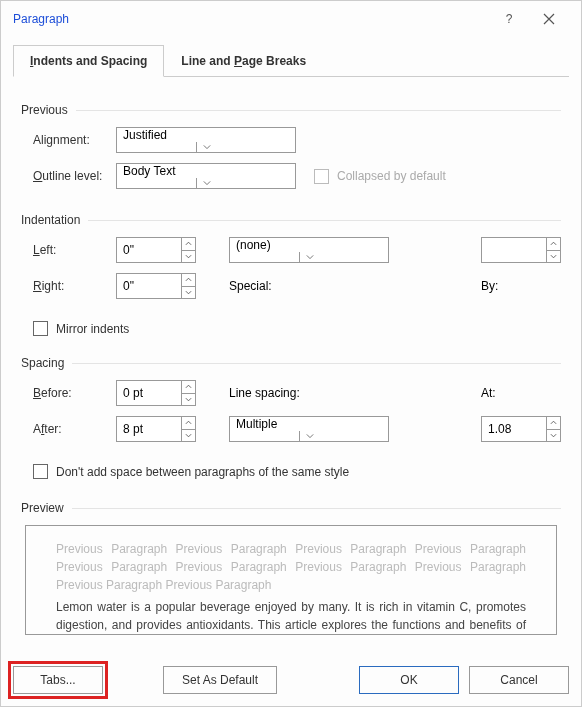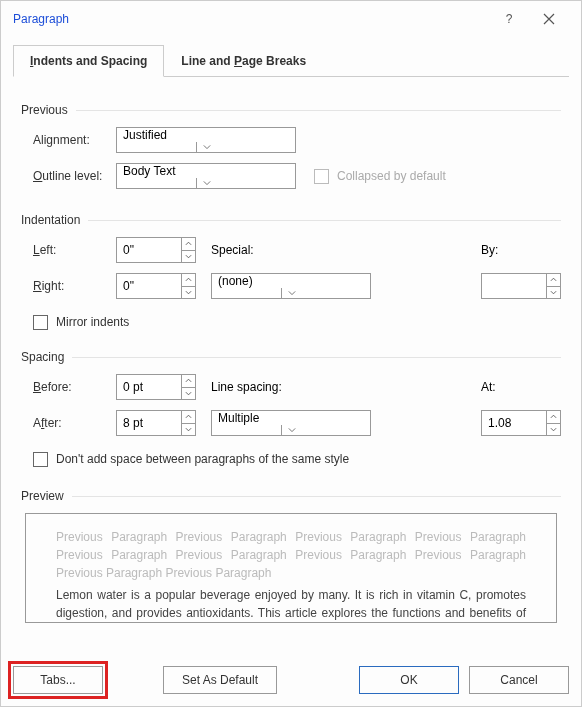--- a/index.html
+++ b/index.html
@@ -19,24 +19,24 @@
 .combo { position: relative; display: flex; align-items: center; border: 1px solid #999; background: #fff; height: 26px; flex-direction: column; }
 .combo input { border: none; outline: none; padding: 0 6px; font-size: 12px; width: 100%; background: transparent; }
 .combo .caret { width: 20px; height: 100%; border-left: 1px solid #999; display: flex; align-items: center; justify-content: center; cursor: pointer; }
 .combo .caret svg { width: 8px; height: 8px; }
 .spin { position: relative; display: flex; align-items: center; border: 1px solid #999; background: #fff; height: 26px; width: 80px; }
 .spin input { border: none; outline: none; padding: 0 6px; font-size: 12px; width: 100%; background: transparent; }
 .spin .spins { width: 18px; height: 100%; border-left: 1px solid #999; display: flex; flex-direction: column; }
 .spin .sp { flex: 1; display: flex; align-items: center; justify-content: center; cursor: pointer; }
 .spin .sp:first-child { border-bottom: 1px solid #999; }
 .spin .sp svg { width: 7px; height: 5px; }
-.chk { display: flex; align-items: flex-start; gap: 8px; padding-left: 12px; margin: 6px 0; }
+.chk { display: flex; align-items: center; gap: 8px; padding-left: 12px; margin: 12px 0; }
 .chk-box { width: 15px; height: 15px; border: 1px solid #666; background: #fff; cursor: pointer; }
 .chk label { color: #333; cursor: pointer; }
-.cols { display: flex; }
+.cols { display: flex; gap: 18px; }
 .col1 { width: 190px; }
 .col2 { flex: 1; }
 .preview-box { border: 1px solid #999; margin: 8px 4px 0 4px; padding: 14px 30px; height: 110px; overflow: hidden; font-size: 8px; color: #bbb; line-height: 1.5; text-align: justify; }
 .preview-box .sample { color: #444; margin: 4px 0; }
 .footer { display: flex; padding: 12px; gap: 10px; align-items: center; }
 .btn { height: 28px; border: 1px solid #999; background: #fdfdfd; padding: 12px 18px; cursor: pointer; color: #333; display: flex; align-items: center; justify-content: center; min-width: 90px; }
 .btn.primary { border: 1px solid #2a6bbf; }
 .btn.tabs-btn { outline: 3px solid #d22; outline-offset: 2px; }
 .spacer { flex: 1; }
 .gray { color: #aaa; }
@@ -144,25 +144,20 @@
                   <svg viewBox="0 0 8 5">
                     <path d="M1 1 L4 4 L7 1" stroke="#555" fill="none"></path>
                   </svg>
                 </div>
               </div>
           </div>
         </div>
       </div>
       <div class="col2">
         <div class="row">
-          <div style="width:70px"><span class="u">S</span>pecial:</div>
-          <div style="flex:1"></div>
-          <div style="width:80px">B<span class="u">y</span>:</div>
-        </div>
-        <div class="row">
           <div class="combo" style="width:160px">
             <input readonly="" value="(none)" style="">
             <div class="caret">
                 <svg viewBox="0 0 10 6">
                   <path d="M1 1 L5 5 L9 1" stroke="#555" fill="none"></path>
                 </svg>
               </div>
           </div>
           <div style="flex:1"></div>
           <div class="spin">
@@ -173,20 +168,25 @@
                     <path d="M1 4 L4 1 L7 4" stroke="#555" fill="none"></path>
                   </svg>
                 </div>
                 <div class="sp">
                   <svg viewBox="0 0 8 5">
                     <path d="M1 1 L4 4 L7 1" stroke="#555" fill="none"></path>
                   </svg>
                 </div>
               </div>
           </div>
+        </div>
+        <div class="row">
+          <div style="width:70px"><span class="u">S</span>pecial:</div>
+          <div style="flex:1"></div>
+          <div style="width:80px">B<span class="u">y</span>:</div>
         </div>
       </div>
     </div>
 
     <div class="chk">
       <div class="chk-box"></div>
       <label><span class="u">M</span>irror indents</label>
     </div>
 
     <div class="section-head" style="margin-top:20px">

